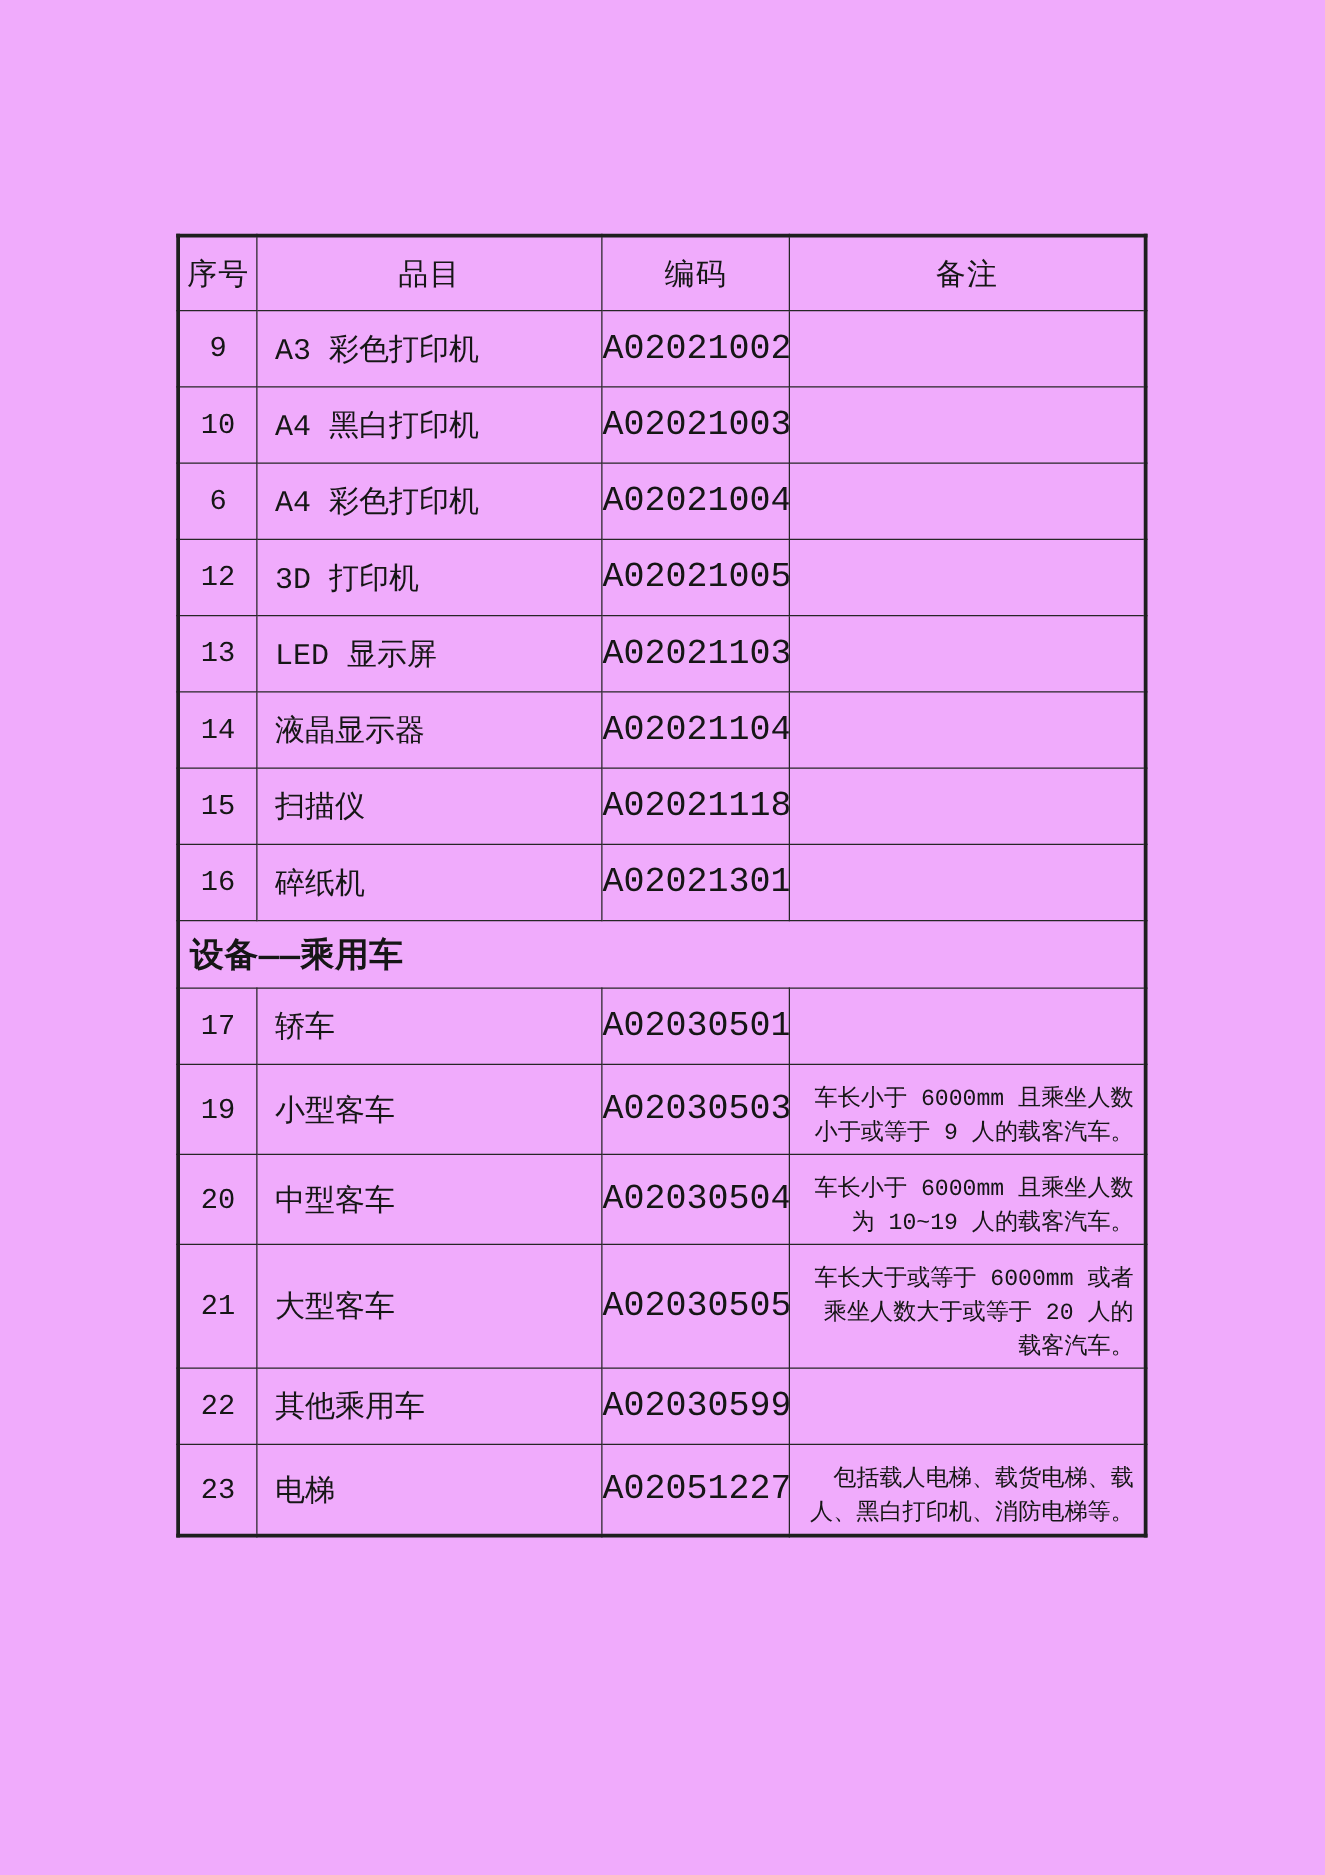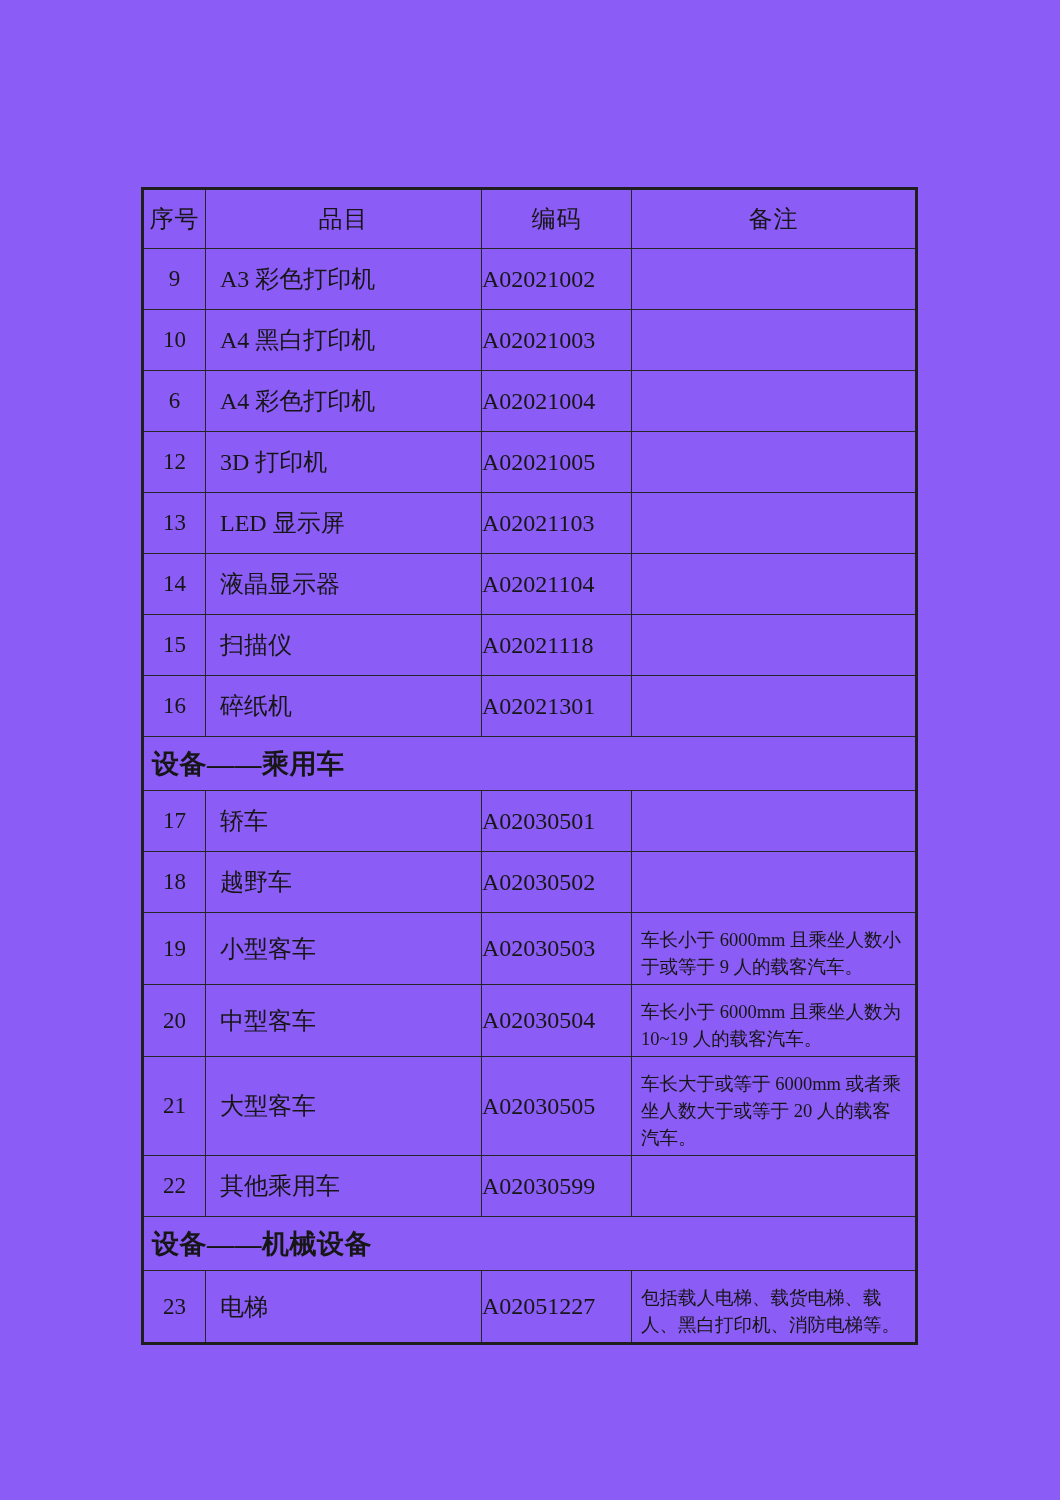--- a/index.html
+++ b/index.html
@@ -6,21 +6,22 @@
   html, body { background: #ffffff; }
   body {
     width: 1060px; height: 1500px;
     position: relative;
     font-family: "Liberation Serif", "DejaVu Serif", serif;
     color: #161616;
     overflow: hidden;
   }
   .page {
     position: absolute; inset: 0;
-    background: #8b5cf6;
+    background: #f0abfc;
+    font-family: Liberation Mono, monospace;
   }
   table.doc-table {
     position: absolute;
     left: 141px; top: 187px;
     width: 774px;
     border-collapse: collapse;
     table-layout: fixed;
     border: 3px solid #1f1f1f;
   }
   table.doc-table th,
@@ -51,25 +52,25 @@
     text-align: center;
     font-size: 23px;
   }
   td.c-item {
     text-align: left;
     padding-left: 14px;
     font-size: 24px;
     margin-top: 36px;
   }
   td.c-code {
-    text-align: left;
-    font-size: 24px;
+    text-align: center;
+    font-size: 28px;
   }
   td.c-remark {
-    text-align: left;
+    text-align: right;
     padding: 14px 8px 3px 9px;
     font-size: 18.5px;
     line-height: 27px;
   }
   td.c-section {
     text-align: left;
     padding-left: 8px;
     font-size: 27px;
     font-weight: bold;
     letter-spacing: 0.5px;
@@ -148,26 +149,20 @@
         <td class="c-section" colspan="4">设备——乘用车</td>
       </tr>
 
       <tr class="r-std">
         <td class="c-no">17</td>
         <td class="c-item">轿车</td>
         <td class="c-code">A02030501</td>
         <td class="c-remark"></td>
       </tr>
       <tr class="r-std">
-        <td class="c-no">18</td>
-        <td class="c-item">越野车</td>
-        <td class="c-code">A02030502</td>
-        <td class="c-remark"></td>
-      </tr>
-      <tr class="r-std">
         <td class="c-no">19</td>
         <td class="c-item">小型客车</td>
         <td class="c-code">A02030503</td>
         <td class="c-remark">车长小于 6000mm 且乘坐人数小于或等于 9 人的载客汽车。</td>
       </tr>
       <tr class="r-std">
         <td class="c-no">20</td>
         <td class="c-item">中型客车</td>
         <td class="c-code">A02030504</td>
         <td class="c-remark">车长小于 6000mm 且乘坐人数为 10~19 人的载客汽车。</td>
@@ -178,23 +173,20 @@
         <td class="c-code">A02030505</td>
         <td class="c-remark">车长大于或等于 6000mm 或者乘坐人数大于或等于 20 人的载客汽车。</td>
       </tr>
       <tr class="r-std">
         <td class="c-no">22</td>
         <td class="c-item">其他乘用车</td>
         <td class="c-code">A02030599</td>
         <td class="c-remark"></td>
       </tr>
 
-      <tr class="r-sec">
-        <td class="c-section" colspan="4">设备——机械设备</td>
-      </tr>
 
       <tr class="r-last">
         <td class="c-no">23</td>
         <td class="c-item">电梯</td>
         <td class="c-code">A02051227</td>
         <td class="c-remark">包括载人电梯、载货电梯、载人、黑白打印机、消防电梯等。</td>
       </tr>
     </tbody>
   </table>
 

